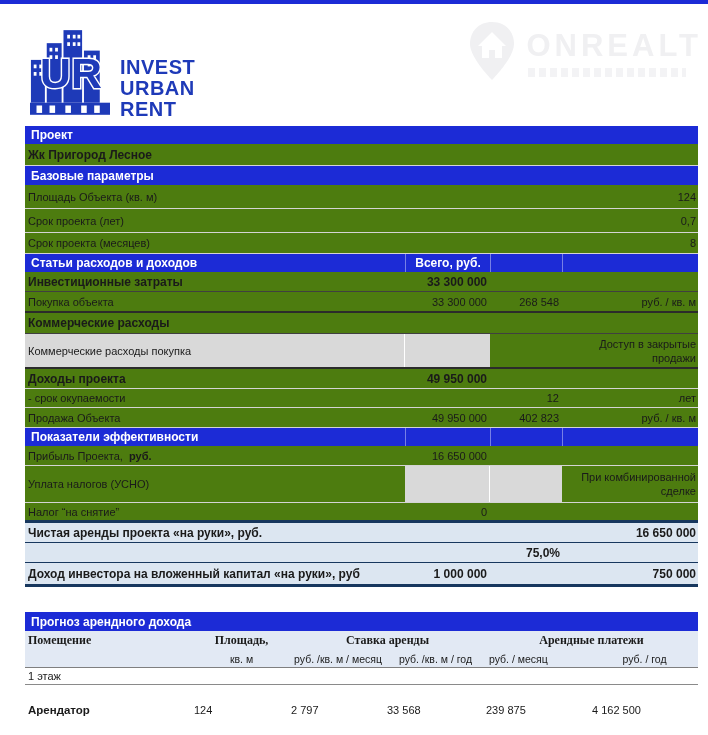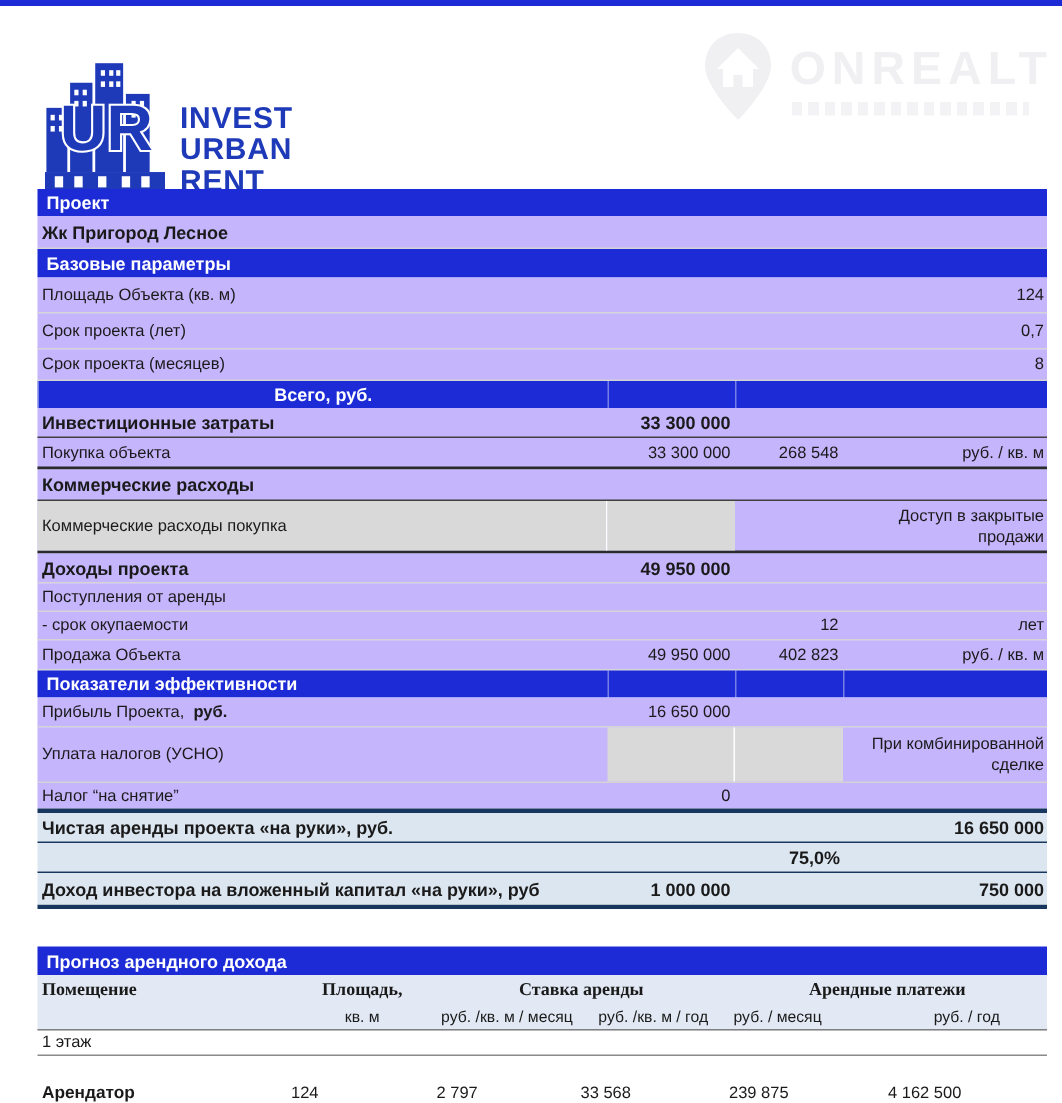--- a/index.html
+++ b/index.html
@@ -8,40 +8,40 @@
     background:#ffffff;
     font-family:"Liberation Sans","DejaVu Sans",sans-serif;
     color:#1a1a1a;
     position:relative;
     overflow:hidden;
     -webkit-font-smoothing:antialiased;
   }
   .topstrip{position:absolute;top:0;left:0;width:708px;height:4px;background:#1c2bd6;}
 
   
-  .brand{position:absolute;top:40px;left:30px;display:flex;align-items:center;gap:10px;}
+  .brand{position:absolute;top:28px;left:30px;display:flex;align-items:center;gap:10px;}
   .brand-text{font-weight:800;font-size:20px;line-height:21px;color:#1e3ab8;letter-spacing:.5px;margin-top:28px;}
 
   
   .watermark{position:absolute;top:20px;right:6px;display:flex;align-items:flex-start;gap:8px;opacity:1;}
   .wm-txt{display:flex;flex-direction:column;gap:4px;padding-top:8px;}
   .wm-brand{font-weight:800;font-size:31px;letter-spacing:4px;color:#f0f0f2;}
   .wm-sub{width:158px;height:9px;margin-left:2px;
     background:repeating-linear-gradient(90deg,#f3f3f5 0 7px,transparent 7px 11px);}
 
   
   .sheet{position:absolute;top:126px;left:25px;width:673px;}
   .bar{background:#1c2bd6;color:#fff;font-weight:700;font-size:12px;
        display:grid;grid-template-columns:380px 85px 72px 136px;align-items:stretch;}
   .bar .c1{padding-left:6px;display:flex;align-items:center;}
   .bar .sep{border-left:1px solid rgba(255,255,255,.4);display:flex;align-items:center;justify-content:center;}
   .h18{height:18px}.h19{height:19px}.h20{height:20px}.h21{height:21px}
 
   .row{display:grid;grid-template-columns:380px 85px 72px 136px;align-items:center;
-       font-size:11px;background:#c4b5fd;}
+       font-size:11px;background:#4d7c0f;}
   .row .c1{padding-left:3px;}
   .num{text-align:right;padding-right:3px;}
   .c4.num{padding-right:2px;}
   .brow{font-weight:700;font-size:12px;}
   .bb-lt{border-bottom:1px solid #d4d4d4;}
   .bb-md{border-bottom:1px solid #404040;}
   .bb-dk{border-bottom:2px solid #2b2b2b;}
   .grycell{background:#d9d9d9;align-self:stretch;display:flex;align-items:center;}
   .note{font-size:11px;text-align:right;line-height:14px;padding-right:2px;}
 
@@ -162,20 +162,21 @@
     <div class="c4 num">0,7</div>
   </div>
   <div class="row bb-lt" style="height:20px">
     <div class="c1">Срок проекта (месяцев)</div>
     <div></div>
       <div></div>
     <div class="c4 num">8</div>
   </div>
 
   <div class="bar h18">
+    <div class="c1">Статьи расходов и доходов</div>
     <div class="sep">Всего, руб.</div>
     <div class="sep"></div>
     <div class="sep"></div>
   </div>
 
   <div class="row brow bb-md h19">
     <div class="c1">Инвестиционные затраты</div>
     <div class="num">33 300 000</div>
     <div></div>
       <div></div>
@@ -205,26 +206,20 @@
     </div>
   </div>
 
   <div class="row brow bb-lt h19">
     <div class="c1">Доходы проекта</div>
     <div class="num">49 950 000</div>
     <div></div>
       <div></div>
   </div>
 
-  <div class="row bb-lt h18">
-    <div class="c1">Поступления от аренды</div>
-    <div></div>
-      <div></div>
-      <div></div>
-  </div>
 
   <div class="row bb-lt h18">
     <div class="c1">- срок окупаемости</div>
     <div></div>
     <div class="num">12</div>
     <div class="c4 num">лет</div>
   </div>
 
   <div class="row bb-lt h19">
     <div class="c1">Продажа Объекта</div>

